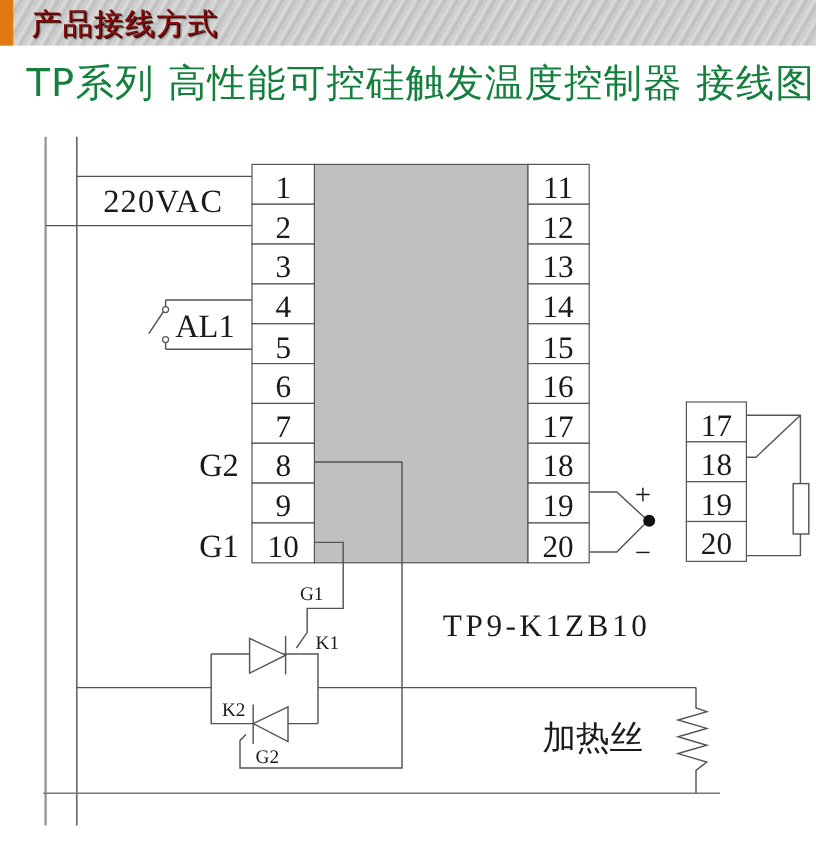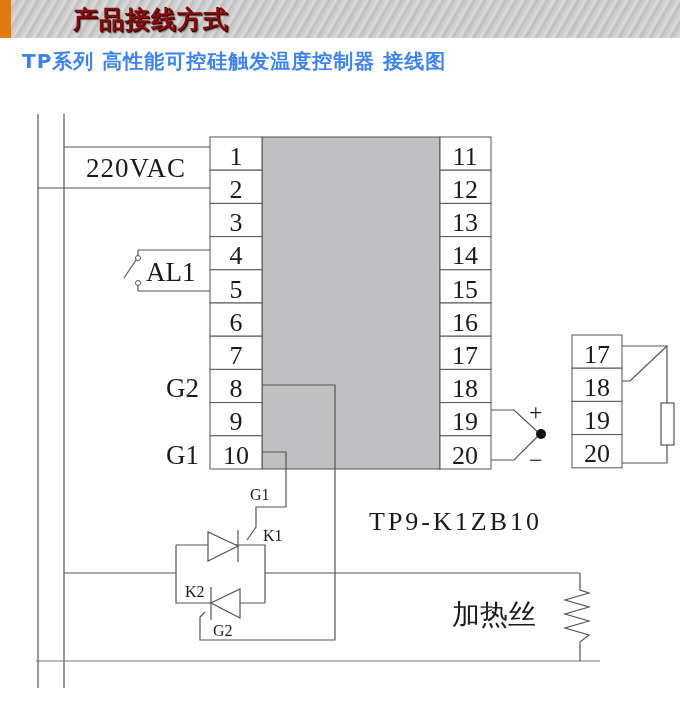--- a/index.html
+++ b/index.html
@@ -1,22 +1,22 @@
 <!DOCTYPE html>
 <html><head>
 <meta charset="utf-8">
 <style>
   html, body { margin:0; padding:0; background:#ffffff; }
   body { width:680px; height:706px; position:relative; overflow:hidden; font-family:"DejaVu Sans", sans-serif; }
   .banner { position:absolute; left:0; top:0; width:680px; height:38px;
     background: repeating-linear-gradient(120deg, #c9c9c9 0px, #dcdcdc 3px, #bdbdbd 6px, #d2d2d2 9px); }
   .banner-accent { position:absolute; left:0; top:0; width:11px; height:38px; background:#e07a10; }
-  .banner-title { position:absolute; left:26px; top:3px; font-size:25px; font-weight:bold; color:#8b0a0a;
-    letter-spacing:1px; text-shadow:1px 1px 0 #2a0000, 2px 2px 1px rgba(0,0,0,0.35); font-family:"DejaVu Sans", sans-serif;margin-left:47px; }
-  .subtitle { position:absolute; left:22px; top:48px; font-size:20px; font-weight:bold; color:#3b82f6; letter-spacing:1px; font-family:"DejaVu Sans", sans-serif; }
+  .banner-title { position:absolute; left:26px; top:3px; font-size:25px; font-weight:normal; color:#8b0a0a;
+    letter-spacing:1px; text-shadow:1px 1px 0 #2a0000, 2px 2px 1px rgba(0,0,0,0.35); font-family:"DejaVu Sans", sans-serif; }
+  .subtitle { position:absolute; left:22px; top:48px; font-size:32px; font-weight:normal; color:#15803d; letter-spacing:1px; font-family:"DejaVu Sans", sans-serif; }
   svg { position:absolute; left:0; top:0; }
   .t { font-family:"Liberation Serif", "DejaVu Serif", serif; fill:#1a1a1a; }
 </style>
 </head>
 <body>
 
 <div class="banner">
   <div class="banner-accent"></div>
   <div class="banner-title">产品接线方式</div>
 </div>

